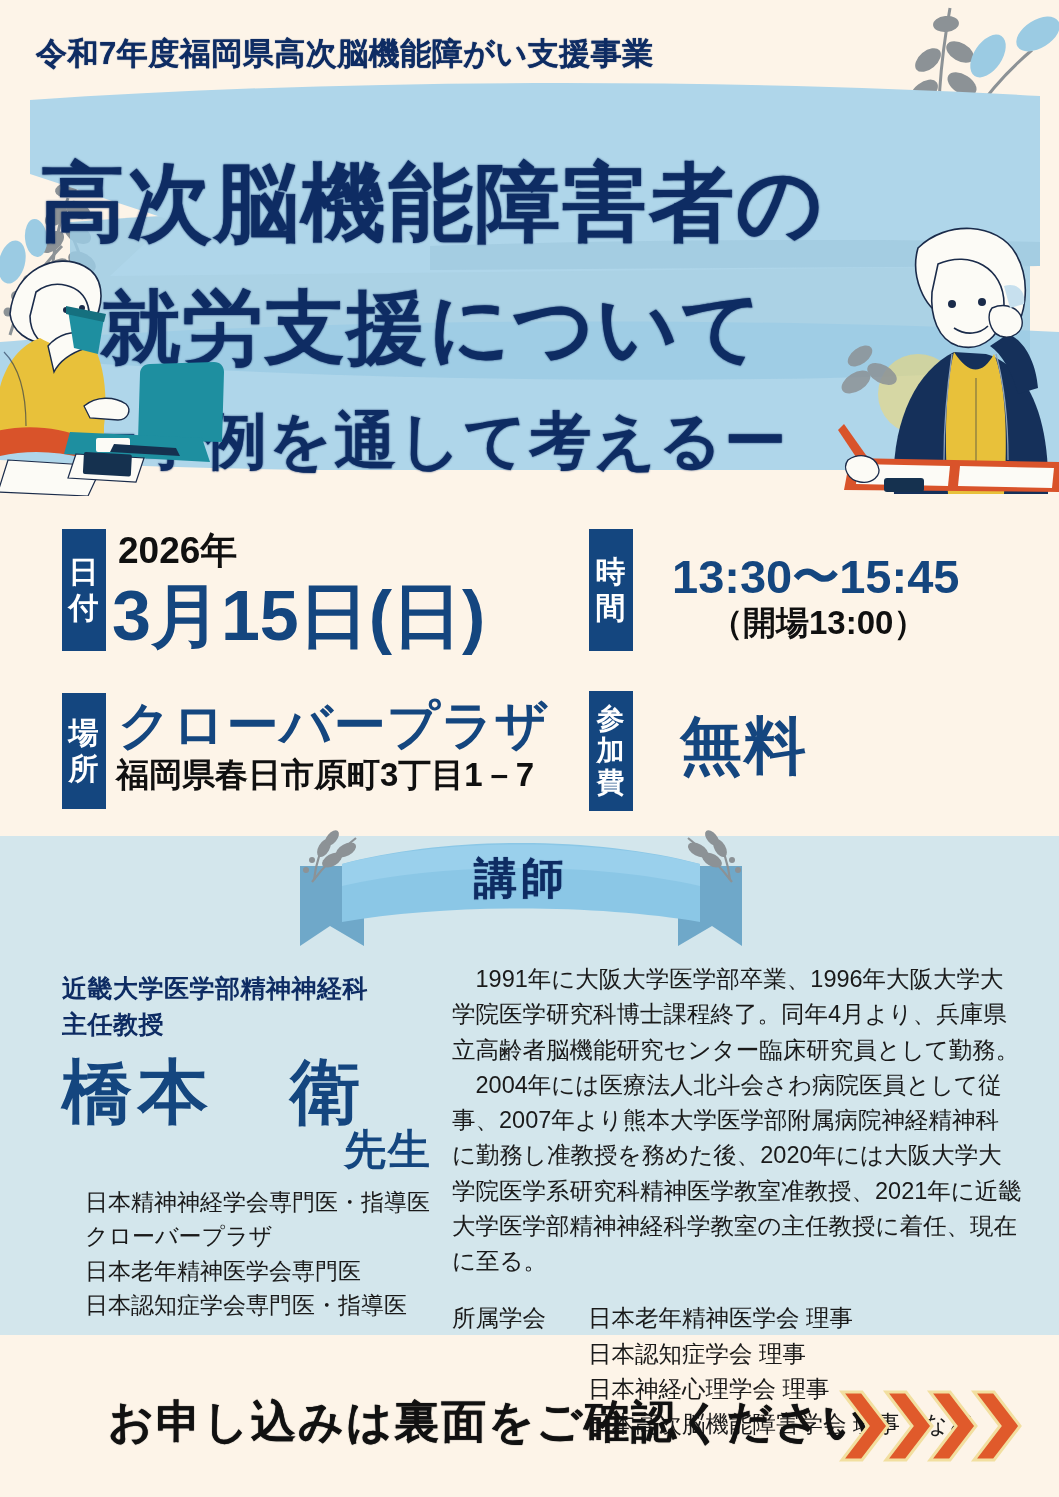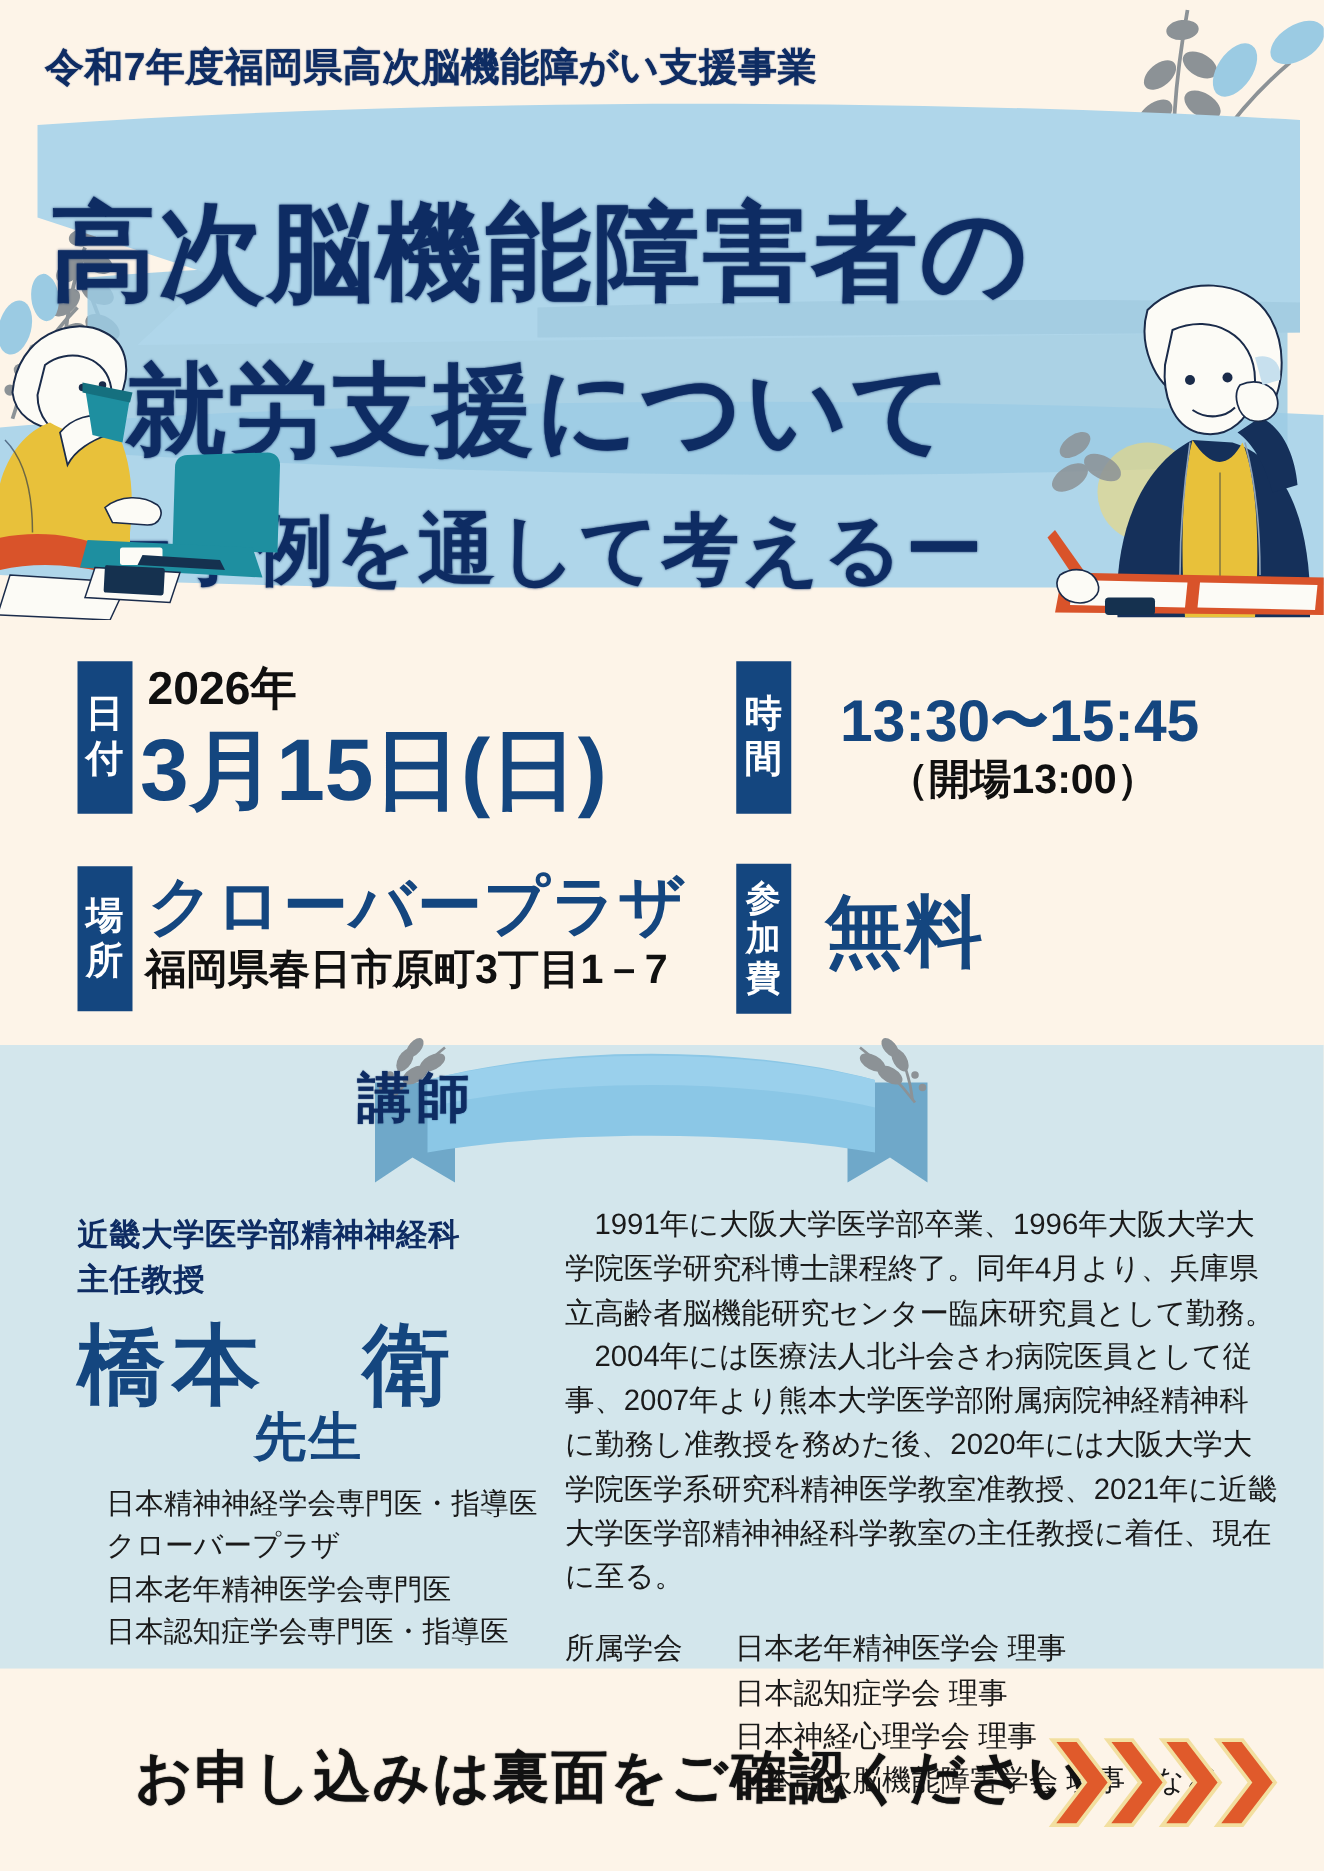--- a/index.html
+++ b/index.html
@@ -58,35 +58,35 @@
   .val-sm-black{font-size:37px;font-weight:bold;color:#101010;line-height:1;letter-spacing:0;}
   .val-lg-navy{font-size:70px;font-weight:bold;color:#14467F;line-height:1;letter-spacing:0;}
   .val-md-navy{font-size:52px;font-weight:bold;color:#14467F;line-height:1;letter-spacing:1px;}
   .val-md-black{font-size:33px;font-weight:bold;color:#101010;line-height:1;letter-spacing:0;}
   .val-time{font-size:47px;font-weight:bold;color:#14467F;line-height:1;letter-spacing:0;}
   .val-free{font-size:62px;font-weight:bold;color:#14467F;line-height:1;letter-spacing:2px;}
 
   
   .banner{position:absolute;left:286px;top:828px;width:470px;height:140px;}
   .banner-label{
-    position:absolute;left:0;top:22px;width:470px;text-align:left;
+    position:absolute;left:0;top:22px;width:470px;text-align:center;
     font-size:43px;font-weight:bold;color:#0E2C63;letter-spacing:4px;
     text-shadow:0 0 1px #0E2C63;z-index:5;
   }
 
   
   .lec-left{position:absolute;left:62px;top:970px;width:400px;}
   .lec-affil{font-size:25px;font-weight:bold;color:#0E2C63;line-height:1.45;letter-spacing:0.5px;}
   .lec-name{
     font-size:70px;font-weight:bold;color:#14467F;letter-spacing:6px;
     margin-top:14px;line-height:1;white-space:pre;
   }
   .lec-sensei{
     font-size:42px;font-weight:bold;color:#14467F;letter-spacing:2px;
-    text-align:center;width:370px;margin-top:2px;line-height:1;
+    text-align:right;width:370px;margin-top:2px;line-height:1;
   }
   .lec-quals{margin-top:14px;font-size:23px;color:#1a1a1a;line-height:1.5;letter-spacing:0;margin-left:23px;}
 
   
   .lec-right{position:absolute;left:452px;top:962px;width:570px;}
   .bio-p{font-size:23.5px;color:#1a1a1a;line-height:1.5;text-indent:1em;margin:0 0 0 0;letter-spacing:0;}
   .soc-wrap{display:flex;margin-top:22px;font-size:23.5px;color:#1a1a1a;line-height:1.5;}
   .soc-label{flex:0 0 auto;white-space:nowrap;}
   .soc-list{margin-left:42px;}
   .soc-list div{white-space:nowrap;}
@@ -267,21 +267,21 @@
       <span style="margin-top:6px;">所</span>
     </div>
     <div class="val-md-navy" style="position:absolute;left:118px;top:194px;">クローバープラザ</div>
     <div class="val-md-black" style="position:absolute;left:116px;top:253px;">福岡県春日市原町3丁目1－7</div>
 
     <div class="tag" style="left:589px;top:186px;width:44px;height:120px;font-size:28px;">
       <span>参</span>
       <span style="margin-top:4px;">加</span>
       <span style="margin-top:4px;">費</span>
     </div>
-    <div class="val-free" style="position:absolute;left:660px;top:210px;">無料</div>
+    <div class="val-free" style="position:absolute;left:680px;top:210px;">無料</div>
   </div>
 
   <div class="banner">
     <svg width="470" height="150" viewBox="0 0 470 150" style="position:absolute;left:0;top:0;">
 
       <path d="M14 38 L78 38 L78 118 L44 98 L14 118 Z" fill="#6FA8C9"></path>
 
       <path d="M456 38 L392 38 L392 118 L426 98 L456 118 Z" fill="#6FA8C9"></path>
 
       <path d="M56 36 C160 8 310 8 414 36 L414 94 C310 76 160 76 56 94 Z" fill="#8BC7E6"></path>

